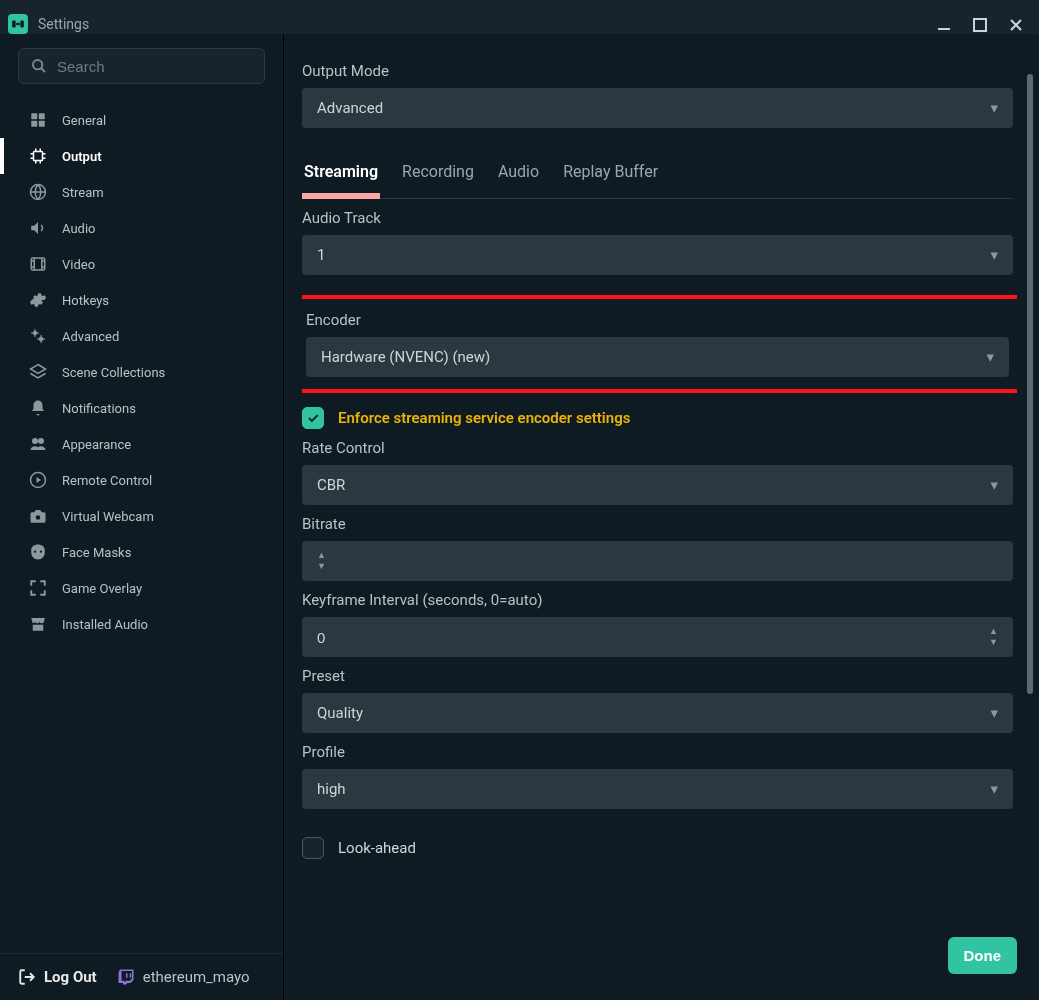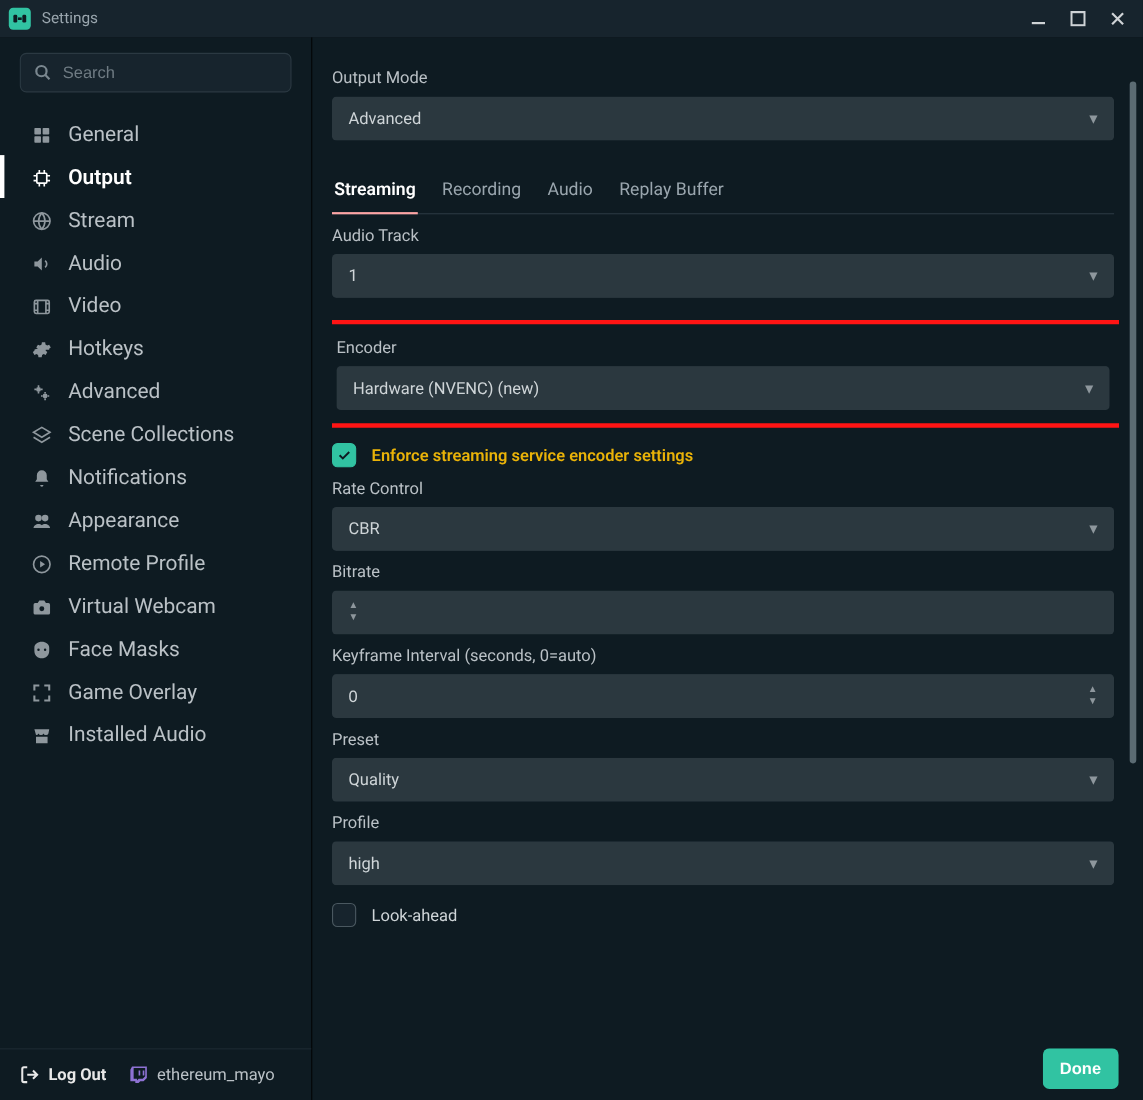--- a/index.html
+++ b/index.html
@@ -8,21 +8,21 @@
   background: #0e1117;
   color: #e8e8e8;
   width: 1039px;
   height: 1000px;
   overflow: hidden;
 }
 .titlebar {
   height: 34px;
   background: #17242d;
   display: flex;
-  align-items: center;
+  align-items: flex-end;
   padding: 0 8px;
   justify-content: space-between;
 }
 .titlebar-left { display: flex; align-items: center; gap: 10px; }
 .app-icon {
   width: 20px; height: 20px;
   background: #31c3a2;
   border-radius: 4px;
   display:flex; align-items:center; justify-content:center;
 }
@@ -49,23 +49,23 @@
   padding: 0 12px; gap: 10px;
   color: #7a878f;
 }
 .search input {
   flex: 1; background: transparent; border: none; outline: none;
   color: #c8ced2; font-size: 15px;
 }
 .search input::placeholder { color: #6f7b83; }
 .nav { flex:1; padding-top: 8px; overflow-y: auto;}
 .nav-item {
-  display: flex; align-items: flex-end; gap: 14px;
+  display: flex; align-items: center; gap: 14px;
   padding: 8px 18px 8px 28px;
-  color: #bac1c6; font-size: 19px;
+  color: #bac1c6; font-size: 13px;
   cursor: pointer;
 }
 .nav-item.active {
   color: #fff;
   font-weight: 600;
   border-left: 4px solid #fff;
   padding-left: 24px;
 }
 .nav-icon { width: 20px; height: 20px; display:flex; align-items:center; justify-content:center; color:#8e979d; flex-shrink:0;}
 .nav-item.active .nav-icon { color: #fff; }
@@ -103,41 +103,41 @@
   display: flex; align-items: center; justify-content: space-between;
   padding: 0 14px;
   color: #cfd5d8; font-size: 15px;
   cursor: pointer;
 }
 .select .caret { color:#8e979d; }
 .input input { flex:1; background:transparent; border:none; outline:none; color:#cfd5d8; font-size:15px;}
 .spinner-btns { display:flex; flex-direction:column; gap:2px; color:#8e979d; font-size:9px; line-height:1; cursor:pointer;}
 .tabs { display:flex; gap: 20px; margin: 26px 0 4px; border-bottom: 1px solid #2b3942; }
 .tab { padding: 8px 2px 12px; color:#9aa6ae; font-size:16px; cursor:pointer; margin-bottom:-1px;}
-.tab.active { color:#fff; font-weight:600; border-bottom: 2px solid #fca5a5; }
+.tab.active { color:#fff; font-weight:600; border-bottom: 6px solid #fca5a5; }
 .highlight-box {
   border: 4px solid #ff1414;
   border-radius: 2px;
   padding: 12px 10px;
   margin: 20px -10px 8px;
 }
 .checkbox-row { display:flex; align-items:center; gap: 14px; margin: 14px 0 8px; }
 .chk {
   width: 22px; height: 22px;
   border: 1px solid #4a5860; border-radius: 5px;
   background: #17242d; display:flex; align-items:center; justify-content:center;
   cursor:pointer;
 }
 .chk.checked { background:#31c3a2; border-color:#31c3a2; }
 .chk.checked svg { stroke:#0e1b22; }
 .chk svg { width:14px; height:14px; stroke-width:3; fill:none;}
 .chk-label { color:#eab308; font-size:15px; font-weight:600; }
 .chk-label.normal { font-weight:400; color:#cfd5d8;}
 .footer-bar {
-  position:absolute; right: 22px; bottom: 10px;
+  position:absolute; right: 22px; bottom: 26px;
 }
 .done-btn {
   background: #31c3a2; color:#fff;
   border:none; border-radius: 6px;
   padding: 10px 16px; font-size: 15px; font-weight:700;
   cursor:pointer;
 }
 svg { display:block; }
 </style>
 </head>
@@ -278,21 +278,21 @@
           </span>
           <span>Appearance</span>
         </div>
         <div class="nav-item">
           <span class="nav-icon">
             <svg width="18" height="18" viewBox="0 0 24 24" fill="currentColor">
               <circle cx="12" cy="12" r="10" fill="none" stroke="currentColor" stroke-width="2"></circle>
               <path d="M10 8l6 4-6 4z"></path>
             </svg>
           </span>
-          <span>Remote Profile</span>
+          <span>Remote Control</span>
         </div>
         <div class="nav-item">
           <span class="nav-icon">
             <svg width="18" height="18" viewBox="0 0 24 24" fill="currentColor">
               <path d="M4 7h3l2-3h6l2 3h3a2 2 0 012 2v10a2 2 0 01-2 2H4a2 2 0 01-2-2V9a2 2 0 012-2z"></path>
               <circle cx="12" cy="14" r="3" fill="#0e1b22"></circle>
             </svg>
           </span>
           <span>Virtual Webcam</span>
         </div>
@@ -407,21 +407,21 @@
         <span>Quality</span>
         <span class="caret">▾</span>
       </div>
 
       <div class="field-label">Profile</div>
       <div class="select">
         <span>high</span>
         <span class="caret">▾</span>
       </div>
 
-      <div class="checkbox-row" style="margin-top:16px">
+      <div class="checkbox-row" style="margin-top:28px">
         <div class="chk"></div>
         <span class="chk-label normal">Look-ahead</span>
       </div>
     </div>
 
     <div class="scroll-track">
       <div class="scroll-thumb"></div>
     </div>
 
     <div class="footer-bar">

